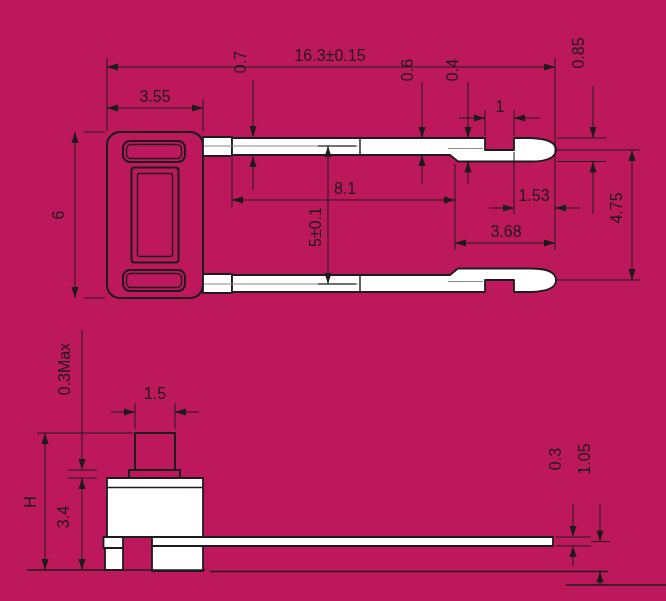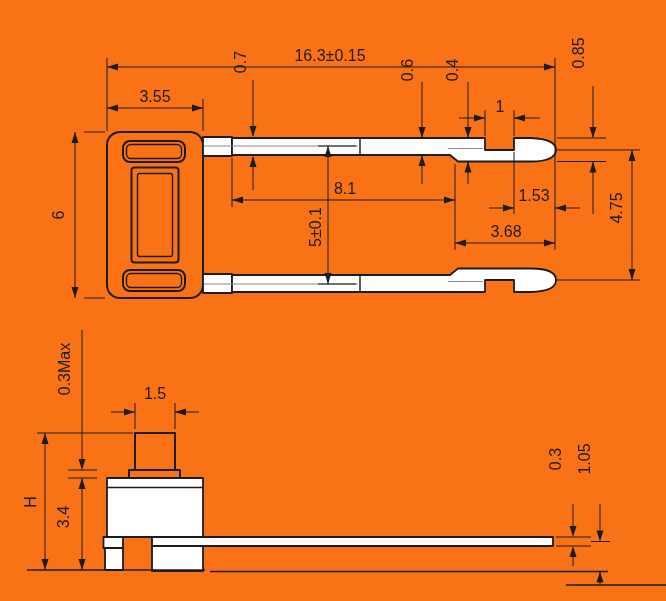--- a/index.html
+++ b/index.html
@@ -1,16 +1,16 @@
 <!DOCTYPE html>
 <html><head>
 <meta charset="utf-8">
 <style>
   html,body{margin:0;padding:0;background:#fff;}
-  .stage{width:666px;height:601px;position:relative;background:#f97316;overflow:hidden;}
+  .stage{width:666px;height:601px;position:relative;background:#be185d;overflow:hidden;}
   svg{display:block;}
   text{font-family:"Liberation Sans","DejaVu Sans",sans-serif;font-size:16px;fill:#1c1c1c;}
   .geo{stroke:#1c1c1c;fill:none;stroke-width:2;stroke-linejoin:round;}
   .geoF{stroke:#1c1c1c;fill:#ffffff;stroke-width:1.8;stroke-linejoin:round;}
   .thin{stroke:#1c1c1c;fill:none;stroke-width:1.4;}
   .dim{stroke:#1c1c1c;fill:none;stroke-width:1;}
   .cl{stroke:#8a8a8a;fill:none;stroke-width:1;}
   .ah{fill:#1c1c1c;stroke:none;}
 </style>
 </head>

